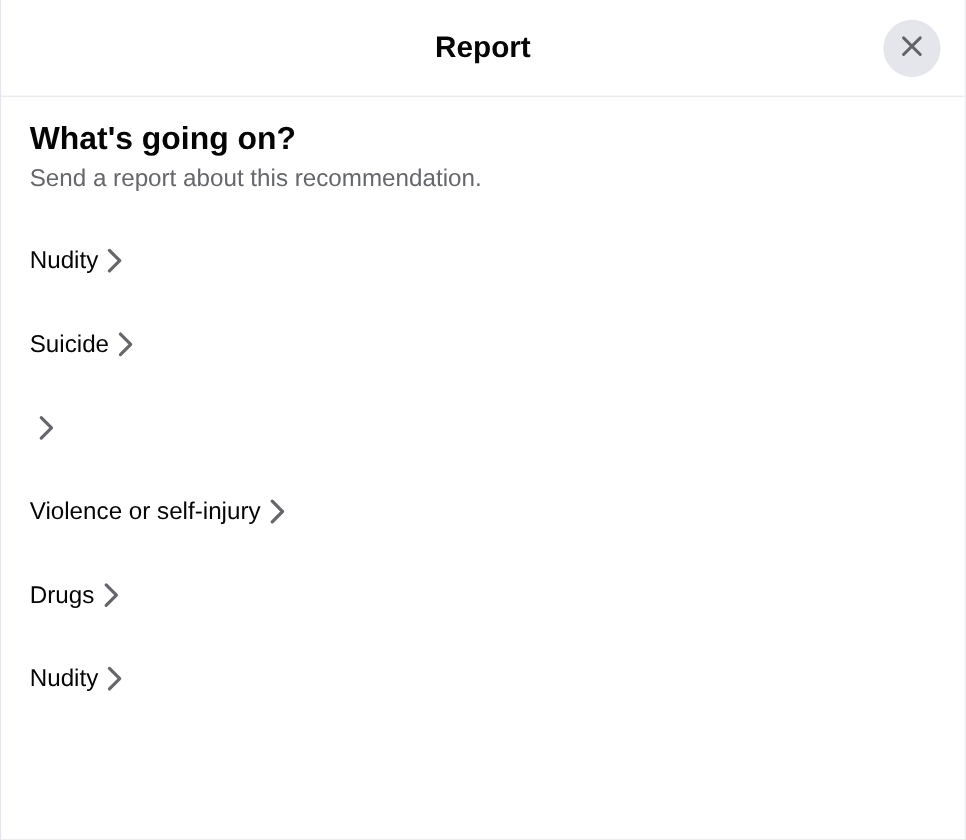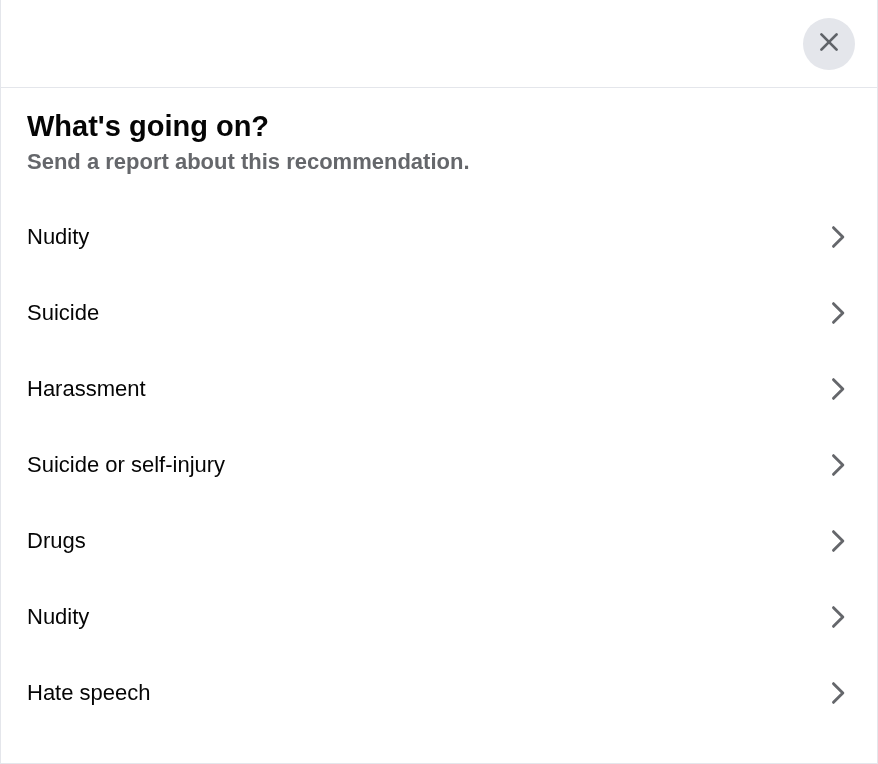--- a/index.html
+++ b/index.html
@@ -70,34 +70,33 @@
     .section-title {
       font-size: 29px;
       font-weight: 700;
       color: #050505;
       margin-bottom: 6px;
       margin-top: 6px;
     }
     
     .section-subtitle {
       font-size: 22px;
-      font-weight: 700;
+      font-weight: 400;
       color: #65676b;
       margin-bottom: 24px;
     }
     
     .option-list {
       display: flex;
       flex-direction: column;
     }
     
     .option-item {
       display: flex;
       align-items: center;
-      justify-content: space-between;
       padding: 24px 0;
       cursor: pointer;
     }
     
     .option-label {
       font-size: 22px;
       font-weight: 500;
       color: #050505;
     }
     
@@ -112,20 +111,21 @@
       width: 28px;
       height: 28px;
     }
   </style>
 </head>
 <body>
 
 <div class="modal">
 
   <div class="header">
+    <h1 class="header-title">Report</h1>
     <button class="close-button">
       <span>
         <svg viewBox="0 0 24 24" fill="none" stroke="#5f6368" stroke-width="2.5" stroke-linecap="round">
           <line x1="5" y1="5" x2="19" y2="19"></line>
           <line x1="19" y1="5" x2="5" y2="19"></line>
         </svg>
       </span>
     </button>
   </div>
 
@@ -147,30 +147,29 @@
       <div class="option-item">
         <span class="option-label">Suicide</span>
         <span class="chevron">
           <svg viewBox="0 0 24 24" fill="none" stroke="#65676b" stroke-width="2.5" stroke-linecap="round" stroke-linejoin="round">
             <polyline points="9 4 17 12 9 20"></polyline>
           </svg>
         </span>
       </div>
 
       <div class="option-item">
-        <span class="option-label">Harassment</span>
         <span class="chevron">
           <svg viewBox="0 0 24 24" fill="none" stroke="#65676b" stroke-width="2.5" stroke-linecap="round" stroke-linejoin="round">
             <polyline points="9 4 17 12 9 20"></polyline>
           </svg>
         </span>
       </div>
 
       <div class="option-item">
-        <span class="option-label">Suicide or self-injury</span>
+        <span class="option-label">Violence or self-injury</span>
         <span class="chevron">
           <svg viewBox="0 0 24 24" fill="none" stroke="#65676b" stroke-width="2.5" stroke-linecap="round" stroke-linejoin="round">
             <polyline points="9 4 17 12 9 20"></polyline>
           </svg>
         </span>
       </div>
 
       <div class="option-item">
         <span class="option-label">Drugs</span>
         <span class="chevron">
@@ -182,25 +181,17 @@
 
       <div class="option-item">
         <span class="option-label">Nudity</span>
         <span class="chevron">
           <svg viewBox="0 0 24 24" fill="none" stroke="#65676b" stroke-width="2.5" stroke-linecap="round" stroke-linejoin="round">
             <polyline points="9 4 17 12 9 20"></polyline>
           </svg>
         </span>
       </div>
 
-      <div class="option-item">
-        <span class="option-label">Hate speech</span>
-        <span class="chevron">
-          <svg viewBox="0 0 24 24" fill="none" stroke="#65676b" stroke-width="2.5" stroke-linecap="round" stroke-linejoin="round">
-            <polyline points="9 4 17 12 9 20"></polyline>
-          </svg>
-        </span>
-      </div>
 
     </div>
   </div>
 
 </div>
 
 </body></html>

